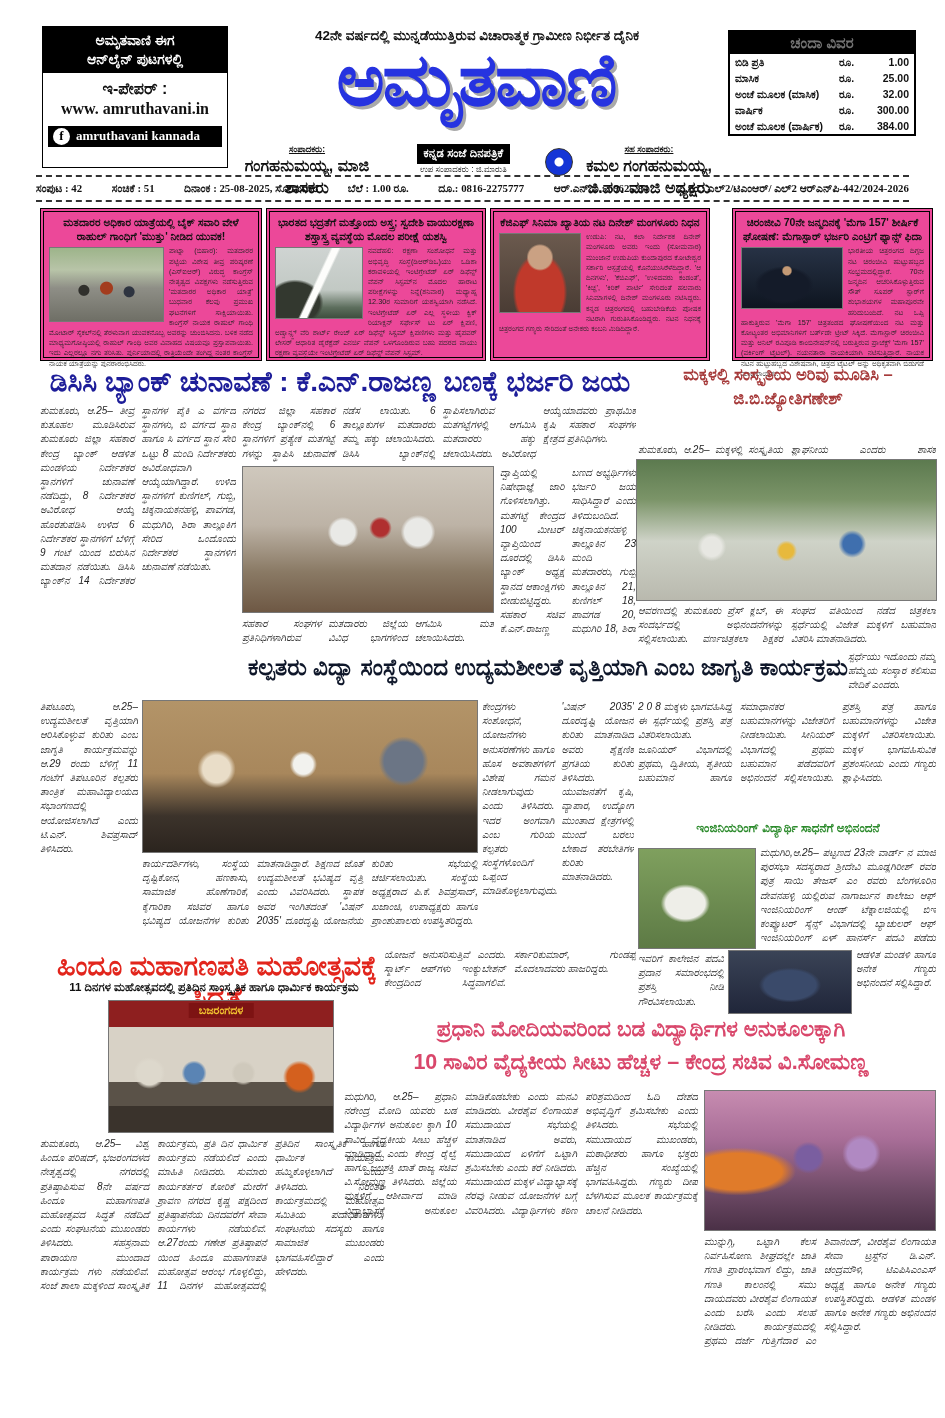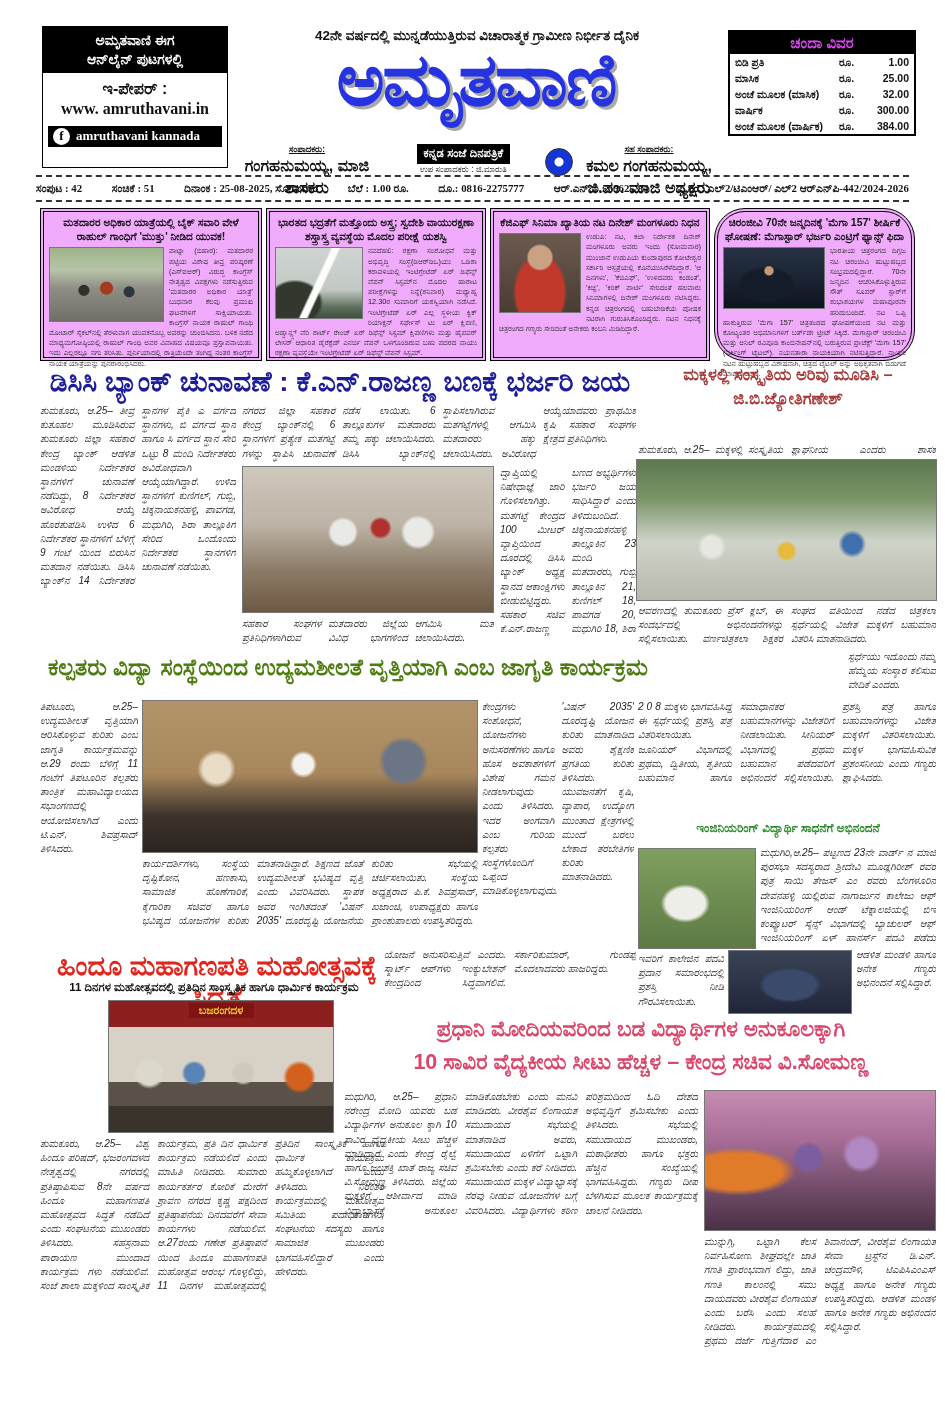--- a/index.html
+++ b/index.html
@@ -23,38 +23,38 @@
   .masthead{left:230px;top:42px;width:492px;text-align:center;font-size:73px;font-weight:bold;
             color:#2633e0;text-shadow:3px 3px 0 #a9a9a9;line-height:1.04;letter-spacing:-2px;}
   .editors{left:232px;top:144px;width:492px;display:flex;justify-content:space-between;align-items:flex-start;}
   .ed-col{text-align:center;font-size:8.5px;line-height:1.35;}
   .ed-label{font-weight:bold;text-decoration:underline;}
   .ed-name{font-weight:bold;font-size:16px;}
   .chip{background:#000000;color:#fff;font-weight:bold;font-size:11.5px;padding:2px 7px;display:inline-block;}
   .logo-dot{width:26px;height:26px;border-radius:50%;margin-top:4px;flex:0 0 26px;
             background:radial-gradient(circle at 50% 50%, #fff 0 4px, #1535d6 5px 100%);border:1px solid #333;}
   .sub-box{left:728px;top:30px;width:188px;border:2px solid #000;box-sizing:border-box;background:#fff;}
-  .sub-title{background:#000;color:#d946ef;text-align:center;font-weight:bold;font-size:15px;padding:2px 0;}
+  .sub-title{background:#000;color:#737373;text-align:center;font-weight:bold;font-size:15px;padding:2px 0;}
   .sub-row{display:flex;font-size:10.5px;font-weight:bold;padding:1.5px 5px;}
   .sub-row .lb{flex:1;}
   .sub-row .cur{width:26px;}
   .sub-row .pr{width:44px;text-align:right;}
   .emails{left:710px;top:148px;width:224px;text-align:center;font-weight:bold;font-size:12.5px;
           font-family:"Liberation Serif",serif;line-height:1.4;}
   .infoline{left:36px;top:182px;width:873px;display:flex;justify-content:space-between;
             font-weight:bold;font-size:10.8px;font-family:"Liberation Serif",serif;}
   
-  .box{position:absolute;top:208px;height:153px;border:4px double #000;padding:2px 5px;box-sizing:border-box;background:#f0abfc;}
+  .box{position:absolute;top:208px;height:153px;border:4px double #000;padding:2px 5px;box-sizing:border-box;background:#ec4899;}
   .box h3{font-size:10.5px;text-align:center;margin:1px 0 3px;line-height:1.35;font-weight:bold;}
   .box .ph{position:relative;float:left;margin:1px 5px 1px 0;border:1px solid #777;box-sizing:border-box;}
   .box .bd{font-size:7.3px;text-align:justify;line-height:1.4;color:#222;}
   
   .h-dcc{left:40px;top:366px;width:600px;text-align:center;font-size:28px;font-weight:bold;color:#1d1d99;}
   .h-mk{left:638px;top:363px;width:300px;text-align:center;font-size:16.5px;font-weight:bold;color:#a63a3a;line-height:1.45;}
-  .h-kl{left:48px;top:654px;width:800px;text-align:left;font-size:23px;font-weight:bold;color:#4d7c0f;}
+  .h-kl{left:48px;top:654px;width:800px;text-align:right;font-size:23px;font-weight:bold;color:#0f172a;}
   .h-en{left:638px;top:821px;width:300px;text-align:center;font-size:12px;font-weight:bold;color:#2b8a2b;}
   .h-hi{left:50px;top:951px;width:334px;text-align:center;font-size:27px;font-weight:bold;color:#e2251c;}
   .sub-hi{left:44px;top:981px;width:340px;text-align:center;font-size:11.5px;font-weight:bold;color:#111;}
   .h-mo{left:344px;top:1013px;width:594px;text-align:center;font-size:21.5px;font-weight:bold;color:#d9476b;line-height:1.55;}
   
   .t-dcc-left{left:40px;top:404px;width:196px;height:246px;column-count:2;column-gap:7px;}
   .t-dcc-top{left:242px;top:404px;width:394px;height:60px;column-count:4;column-gap:7px;}
   .t-dcc-right{left:500px;top:466px;width:136px;height:183px;column-count:2;column-gap:7px;}
   .t-dcc-bottom{left:242px;top:617px;width:252px;height:33px;column-count:3;column-gap:7px;}
   .t-mk-top{left:638px;top:443px;width:298px;height:40px;column-count:2;column-gap:8px;}
@@ -210,21 +210,21 @@
   <div class="box" style="left:266px;width:220px;">
     <h3>ಭಾರತದ ಭದ್ರತೆಗೆ ಮತ್ತೊಂದು ಅಸ್ತ್ರ; ಸ್ವದೇಶಿ ವಾಯುರಕ್ಷಣಾ ಶಸ್ತ್ರಾಸ್ತ್ರ ವ್ಯವಸ್ಥೆಯ ಮೊದಲ ಪರೀಕ್ಷೆ ಯಶಸ್ವಿ</h3>
     <div class="ph ph-missile"></div>
     <div class="bd">ನವದೆಹಲಿ: ರಕ್ಷಣಾ ಸಂಶೋಧನೆ ಮತ್ತು ಅಭಿವೃದ್ಧಿ ಸಂಸ್ಥೆ(ಡಿಆರ್‌ಡಿಒ)ಯು ಒಡಿಶಾ ಕರಾವಳಿಯಲ್ಲಿ ಇಂಟಿಗ್ರೇಟೆಡ್ ಏರ್ ಡಿಫೆನ್ಸ್ ವೆಪನ್ ಸಿಸ್ಟಮ್‌ನ ಮೊದಲ ಹಾರಾಟ ಪರೀಕ್ಷೆಗಳನ್ನು ನಿನ್ನೆ(ಶನಿವಾರ) ಮಧ್ಯಾಹ್ನ 12.30ರ ಸುಮಾರಿಗೆ ಯಶಸ್ವಿಯಾಗಿ ನಡೆಸಿದೆ. ಇಂಟಿಗ್ರೇಟೆಡ್ ಏರ್ ಎಲ್ಲ ಸ್ಥಳೀಯ ಕ್ವಿಕ್ ರಿಯಾಕ್ಷನ್ ಸರ್ಫೇಸ್ ಟು ಏರ್ ಕ್ಷಿಪಣಿ, ಅಡ್ವಾನ್ಸ್ಡ್ ವೆರಿ ಶಾರ್ಟ್ ರೇಂಜ್ ಏರ್ ಡಿಫೆನ್ಸ್ ಸಿಸ್ಟಮ್ ಕ್ಷಿಪಣಿಗಳು ಮತ್ತು ಹೈಪವರ್ ಲೇಸರ್ ಆಧಾರಿತ ಡೈರೆಕ್ಟೆಡ್ ಎನರ್ಜಿ ವೆಪನ್ ಒಳಗೊಂಡಿರುವ ಬಹು ಪದರದ ವಾಯು ರಕ್ಷಣಾ ವ್ಯವಸ್ಥೆಯೇ ಇಂಟಿಗ್ರೇಟೆಡ್ ಏರ್ ಡಿಫೆನ್ಸ್ ವೆಪನ್ ಸಿಸ್ಟಮ್.</div>
   </div>
   <div class="box" style="left:490px;width:220px;">
     <h3>ಕೆಜಿಎಫ್ ಸಿನಿಮಾ ಖ್ಯಾತಿಯ ನಟ ದಿನೇಶ್ ಮಂಗಳೂರು ನಿಧನ</h3>
     <div class="ph ph-dinesh"></div>
     <div class="bd">ಉಡುಪಿ: ನಟ, ಕಲಾ ನಿರ್ದೇಶಕ ದಿನೇಶ್ ಮಂಗಳೂರು ಅವರು ಇಂದು (ಸೋಮವಾರ) ಮುಂಜಾನೆ ಉಡುಪಿಯ ಕುಂದಾಪುರದ ಕೋಟೇಶ್ವರ ಸರ್ಕಾರಿ ಆಸ್ಪತ್ರೆಯಲ್ಲಿ ಕೊನೆಯುಸಿರೆಳೆದಿದ್ದಾರೆ. 'ಆ ದಿನಗಳು', 'ಕೆಜಿಎಫ್', 'ಉಳಿದವರು ಕಂಡಂತೆ', 'ಕಿಚ್ಚ', 'ಕಿರಿಕ್ ಪಾರ್ಟಿ' ಸೇರಿದಂತೆ ಹಲವಾರು ಸಿನಿಮಾಗಳಲ್ಲಿ ದಿನೇಶ್ ಮಂಗಳೂರು ನಟಿಸಿದ್ದರು. ಕನ್ನಡ ಚಿತ್ರರಂಗದಲ್ಲಿ ಬಹುಬೇಡಿಕೆಯ ಪೋಷಕ ನಟರಾಗಿ ಗುರುತಿಸಿಕೊಂಡಿದ್ದರು. ನಟನ ನಿಧನಕ್ಕೆ ಚಿತ್ರರಂಗದ ಗಣ್ಯರು ಸೇರಿದಂತೆ ಅನೇಕರು ಕಂಬನಿ ಮಿಡಿದಿದ್ದಾರೆ.</div>
   </div>
-  <div class="box" style="left:714px;width:201px;border-radius:31px;">
+  <div class="box" style="left:732px;width:201px;">
     <h3>ಚಿರಂಜೀವಿ 70ನೇ ಜನ್ಮದಿನಕ್ಕೆ 'ಮೆಗಾ 157' ಶೀರ್ಷಿಕೆ ಘೋಷಣೆ: ಮೆಗಾಸ್ಟಾರ್ ಭರ್ಜರಿ ಎಂಟ್ರಿಗೆ ಫ್ಯಾನ್ಸ್ ಫಿದಾ</h3>
     <div class="ph ph-mega"></div>
     <div class="bd">ಭಾರತೀಯ ಚಿತ್ರರಂಗದ ದಿಗ್ಗಜ ನಟ ಚಿರಂಜೀವಿ ಹುಟ್ಟುಹಬ್ಬದ ಸಂಭ್ರಮದಲ್ಲಿದ್ದಾರೆ. 70ನೇ ಜನ್ಮದಿನ ಆಚರಿಸಿಕೊಳ್ಳುತ್ತಿರುವ ಸೌತ್ ಸೂಪರ್ ಸ್ಟಾರ್‌ಗೆ ಶುಭಾಶಯಗಳ ಮಹಾಪೂರವೇ ಹರಿದುಬಂದಿದೆ. ನಟ ಒಪ್ಪಿ ಹಾಕುತ್ತಿರುವ 'ಮೆಗಾ 157' ಚಿತ್ರತಂಡದ ಘೋಷಣೆಯಿಂದ ನಟ ಮತ್ತು ಕೋಟ್ಯಂತರ ಅಭಿಮಾನಿಗಳಿಗೆ ಬರ್ತ್‌ಡೇ ಟ್ರೀಟ್ ಸಿಕ್ಕಿದೆ. ಮೆಗಾಸ್ಟಾರ್ ಚಿರಂಜೀವಿ ಮತ್ತು ಅನಿಲ್ ರವಿಪೂಡಿ ಕಾಂಬಿನೇಷನ್‌ನಲ್ಲಿ ಬರುತ್ತಿರುವ ಪ್ರಾಜೆಕ್ಟ್ 'ಮೆಗಾ 157' (ವರ್ಕಿಂಗ್ ಟೈಟಲ್). ನಯನತಾರಾ ನಾಯಕಿಯಾಗಿ ನಟಿಸುತ್ತಿದ್ದಾರೆ. ನಾಯಕ ನಟನ ಹುಟ್ಟುಹಬ್ಬದ ವಿಶೇಷವಾಗಿ, ಚಿತ್ರದ ಟೈಟಲ್ ಅನ್ನು ಅಧಿಕೃತವಾಗಿ ಬಿಡುಗಡೆ ಮಾಡಲಾಯಿತು.</div>
   </div>
 
   <div class="abs h-dcc">ಡಿಸಿಸಿ ಬ್ಯಾಂಕ್ ಚುನಾವಣೆ : ಕೆ.ಎನ್.ರಾಜಣ್ಣ ಬಣಕ್ಕೆ ಭರ್ಜರಿ ಜಯ</div>
   <div class="txt t-dcc-left">ತುಮಕೂರು, ಆ.25– ತೀವ್ರ ಕುತೂಹಲ ಮೂಡಿಸಿರುವ ತುಮಕೂರು ಜಿಲ್ಲಾ ಸಹಕಾರ ಕೇಂದ್ರ ಬ್ಯಾಂಕ್ ಆಡಳಿತ ಮಂಡಳಿಯ ನಿರ್ದೇಶಕರ ಸ್ಥಾನಗಳಿಗೆ ಚುನಾವಣೆ ನಡೆದಿದ್ದು, 8 ನಿರ್ದೇಶಕರ ಅವಿರೋಧ ಆಯ್ಕೆ ಹೊರತುಪಡಿಸಿ ಉಳಿದ 6 ನಿರ್ದೇಶಕರ ಸ್ಥಾನಗಳಿಗೆ ಬೆಳಿಗ್ಗೆ 9 ಗಂಟೆ ಯಿಂದ ಬಿರುಸಿನ ಮತದಾನ ನಡೆಯಿತು. ಡಿಸಿಸಿ ಬ್ಯಾಂಕ್‌ನ 14 ನಿರ್ದೇಶಕರ ಸ್ಥಾನಗಳ ಪೈಕಿ ಎ ವರ್ಗದ ಸ್ಥಾನಗಳು, ಬಿ ವರ್ಗದ ಸ್ಥಾನ ಹಾಗೂ ಸಿ ವರ್ಗದ ಸ್ಥಾನ ಸೇರಿ ಒಟ್ಟು 8 ಮಂದಿ ನಿರ್ದೇಶಕರು ಅವಿರೋಧವಾಗಿ ಆಯ್ಕೆಯಾಗಿದ್ದಾರೆ. ಉಳಿದ ಸ್ಥಾನಗಳಿಗೆ ಕುಣಿಗಲ್, ಗುಬ್ಬಿ, ಚಿಕ್ಕನಾಯಕನಹಳ್ಳಿ, ಪಾವಗಡ, ಮಧುಗಿರಿ, ಶಿರಾ ತಾಲ್ಲೂಕಿಗೆ ಸೇರಿದ ಒಂದೊಂದು ನಿರ್ದೇಶಕರ ಸ್ಥಾನಗಳಿಗೆ ಚುನಾವಣೆ ನಡೆಯಿತು.</div>
   <div class="txt t-dcc-top">ನಗರದ ಜಿಲ್ಲಾ ಸಹಕಾರ ಕೇಂದ್ರ ಬ್ಯಾಂಕ್‌ನಲ್ಲಿ 6 ಸ್ಥಾನಗಳಿಗೆ ಪ್ರತ್ಯೇಕ ಮತಗಟ್ಟೆ ಗಳನ್ನು ಸ್ಥಾಪಿಸಿ ಚುನಾವಣೆ ನಡೆಸ ಲಾಯಿತು. 6 ತಾಲ್ಲೂಕುಗಳ ಮತದಾರರು ತಮ್ಮ ಹಕ್ಕು ಚಲಾಯಿಸಿದರು. ಡಿಸಿಸಿ ಬ್ಯಾಂಕ್‌ನಲ್ಲಿ ಸ್ಥಾಪಿಸಲಾಗಿರುವ ಮತಗಟ್ಟೆಗಳಲ್ಲಿ ಆಗಮಿಸಿ ಮತದಾರರು ಹಕ್ಕು ಚಲಾಯಿಸಿದರು. ಅವಿರೋಧ ಆಯ್ಕೆಯಾದವರು ಪ್ರಾಥಮಿಕ ಕೃಷಿ ಸಹಕಾರ ಸಂಘಗಳ ಕ್ಷೇತ್ರದ ಪ್ರತಿನಿಧಿಗಳು.</div>
   <div class="photo ph-dcc"></div>
   <div class="txt t-dcc-right">ದ್ವಾಪ್ತಿಯಲ್ಲಿ ನಿಷೇಧಾಜ್ಞೆ ಜಾರಿ ಗೊಳಿಸಲಾಗಿತ್ತು. ಮತಗಟ್ಟೆ ಕೇಂದ್ರದ 100 ಮೀಟರ್ ವ್ಯಾಪ್ತಿಯಿಂದ ದೂರದಲ್ಲಿ ಡಿಸಿಸಿ ಬ್ಯಾಂಕ್ ಅಧ್ಯಕ್ಷ ಸ್ಥಾನದ ಆಕಾಂಕ್ಷಿಗಳು ಬೀಡುಬಿಟ್ಟಿದ್ದರು. ಸಹಕಾರ ಸಚಿವ ಕೆ.ಎನ್.ರಾಜಣ್ಣ ಬಣದ ಅಭ್ಯರ್ಥಿಗಳು ಭರ್ಜರಿ ಜಯ ಸಾಧಿಸಿದ್ದಾರೆ ಎಂದು ತಿಳಿದುಬಂದಿದೆ. ಚಿಕ್ಕನಾಯಕನಹಳ್ಳಿ ತಾಲ್ಲೂಕಿನ 23 ಮಂದಿ ಮತದಾರರು, ಗುಬ್ಬಿ ತಾಲ್ಲೂಕಿನ 21, ಕುಣಿಗಲ್ 18, ಪಾವಗಡ 20, ಮಧುಗಿರಿ 18, ಶಿರಾ 29 ಮತದಾರರು ಮತ ಚಲಾಯಿಸಿದರು.</div>

